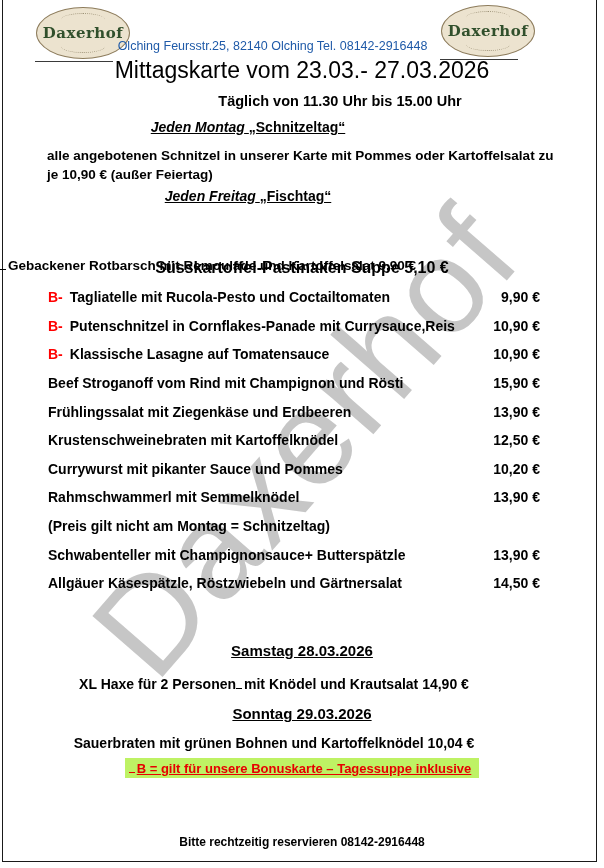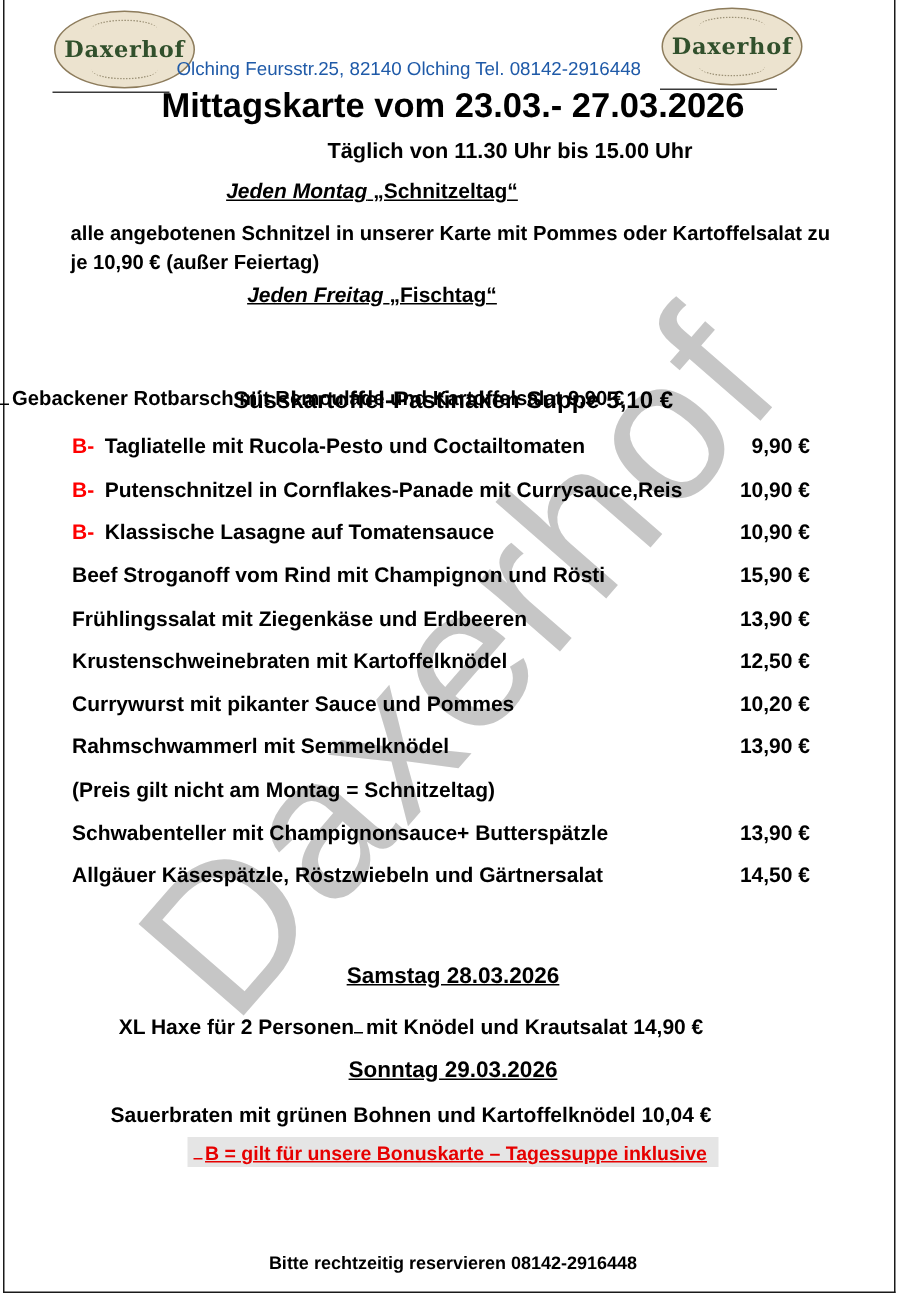--- a/index.html
+++ b/index.html
@@ -35,21 +35,21 @@
   .logo-rule { position:absolute; height:0; border-bottom:1.5px solid #3a3a3a; width:78px; }
   .rule-left  { left:35px; top:61px; }
   .rule-right { left:440px; top:59px; }
 
   .address {
     position:absolute; top:39px; left:0; width:545px; text-align:center;
     color:#1f5aa8; font-size:12.5px;
   }
   .title {
     position:absolute; top:57px; left:0; width:604px; text-align:center;
-    font-size:23px; font-weight:bold;
+    font-size:23px; font-weight:normal;
   }
   .hours {
     position:absolute; top:93px; left:0; width:604px; text-align:center;
     font-size:14.5px; font-weight:bold;padding-left:38px;
   }
   .special-head {
     position:absolute; left:0; width:496px; text-align:center;
     font-size:14px; font-weight:bold; text-decoration:underline;
   }
   .special-head .day { font-style:italic; }
@@ -85,21 +85,21 @@
   .day-sun { top:705px; }
   .weekend-dish {
     position:absolute; left:0; width:548px; text-align:center;
     font-size:14px; font-weight:bold;
   }
   .dish-sat { top:675px; }
   .dish-sun { top:735px; }
 
   .bonus-note-wrap { position:absolute; top:758px; left:0; width:604px; text-align:center; }
   .bonus-note {
-    display:inline-block; background:#e5e5e5; color:#e60000; font-weight:bold;
+    display:inline-block; background:#bef264; color:#e60000; font-weight:bold;
     font-size:13px; padding:1px 8px 2px 4px; text-decoration:underline;
   }
   .footer {
     position:absolute; top:835px; left:0; width:604px; text-align:center;
     font-size:12px; font-weight:bold;
   }
 </style>
 </head>
 <body>
 

